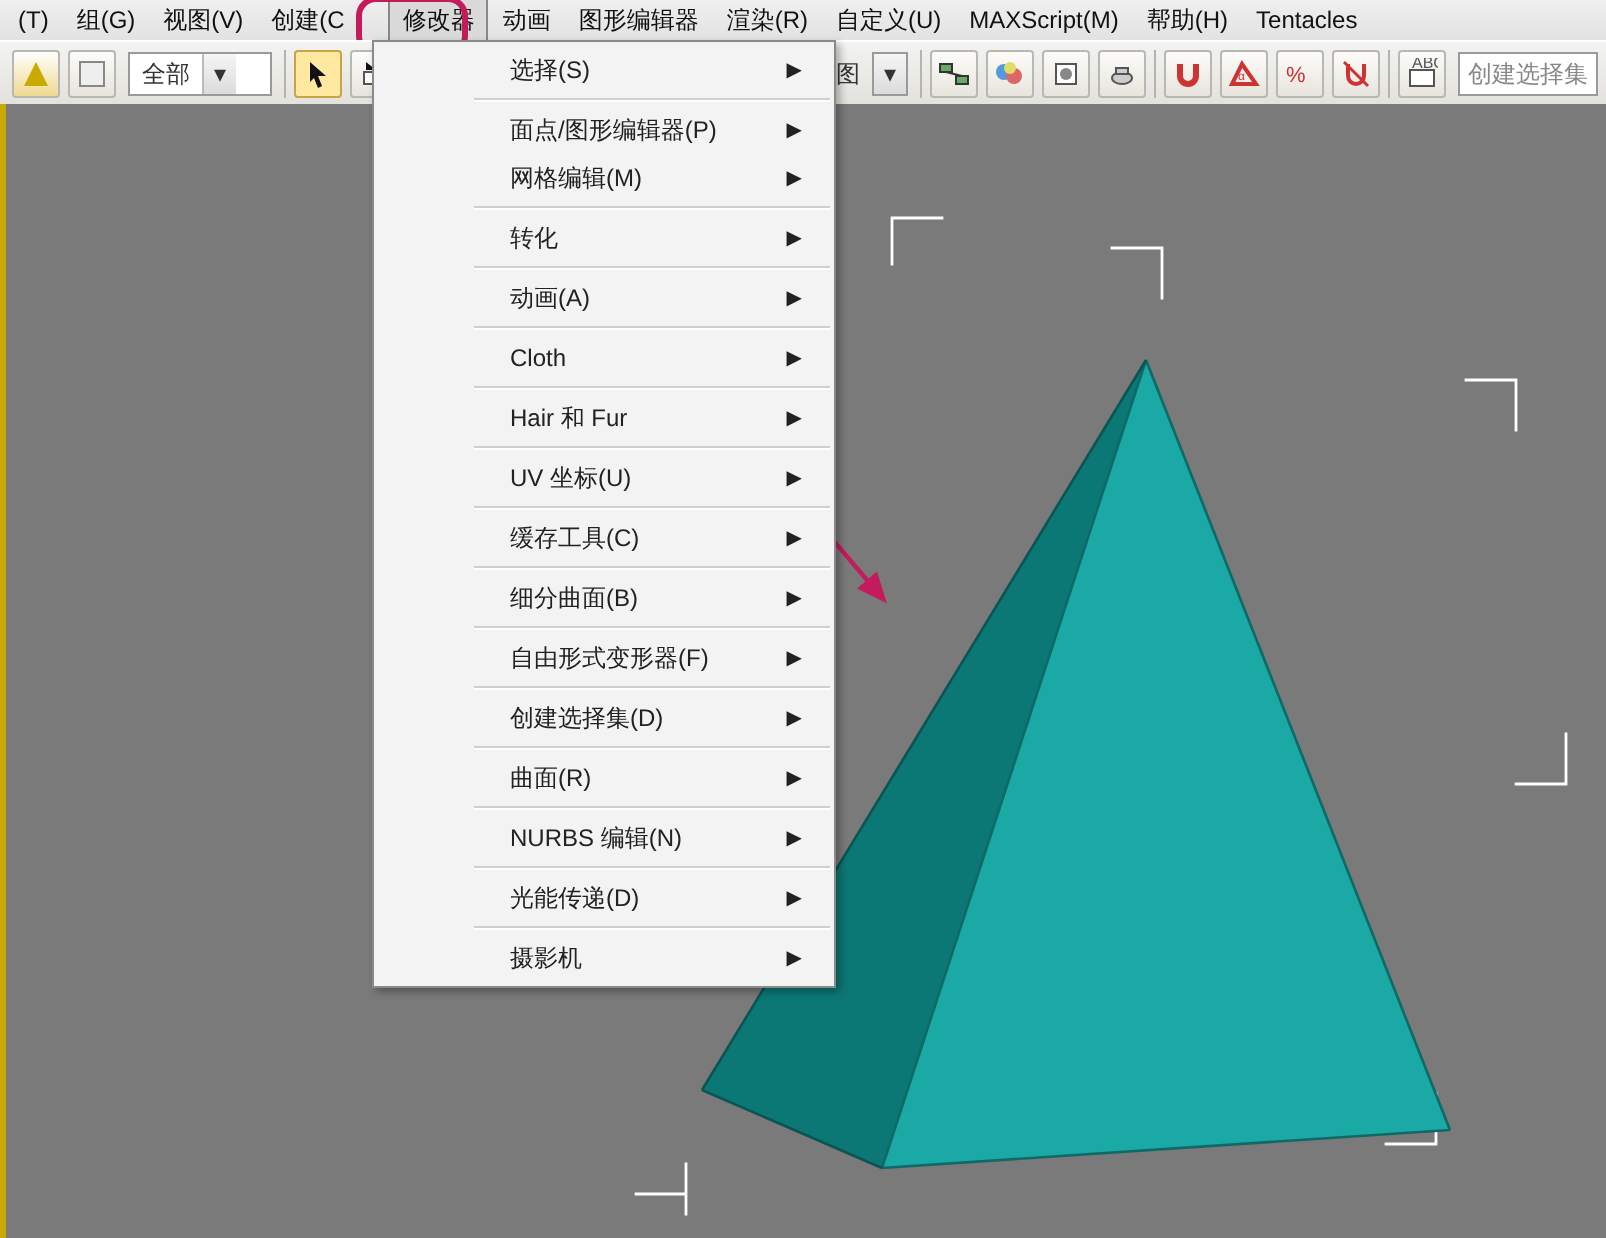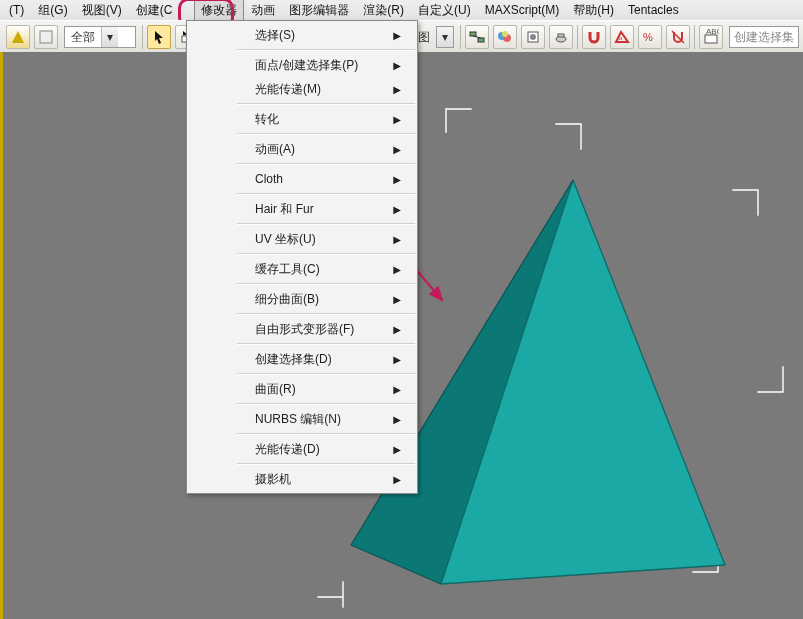--- a/index.html
+++ b/index.html
@@ -203,25 +203,25 @@
   <line x1="208" y1="25" x2="442" y2="300" stroke="#c41b5d" stroke-width="2.2" marker-end="url(#ah)"></line>
 </svg>
 
 <div class="dropdown" style="left:186px; top:20px; width:182px;padding-left:48px;">
   <div class="drow">
     <span class="lbl">选择(S)</span>
     <span class="arr">▶</span>
     </div>
   <div class="dsep"></div>
   <div class="drow">
-    <span class="lbl">面点/创建选择集(P)</span>
-    <span class="arr">▶</span>
-    </div>
-  <div class="drow">
-    <span class="lbl">光能传递(M)</span>
+    <span class="lbl">面点/图形编辑器(P)</span>
+    <span class="arr">▶</span>
+    </div>
+  <div class="drow">
+    <span class="lbl">网格编辑(M)</span>
     <span class="arr">▶</span>
     </div>
   <div class="dsep"></div>
   <div class="drow">
     <span class="lbl">转化</span>
     <span class="arr">▶</span>
     </div>
   <div class="dsep"></div>
   <div class="drow">
     <span class="lbl">动画(A)</span>

